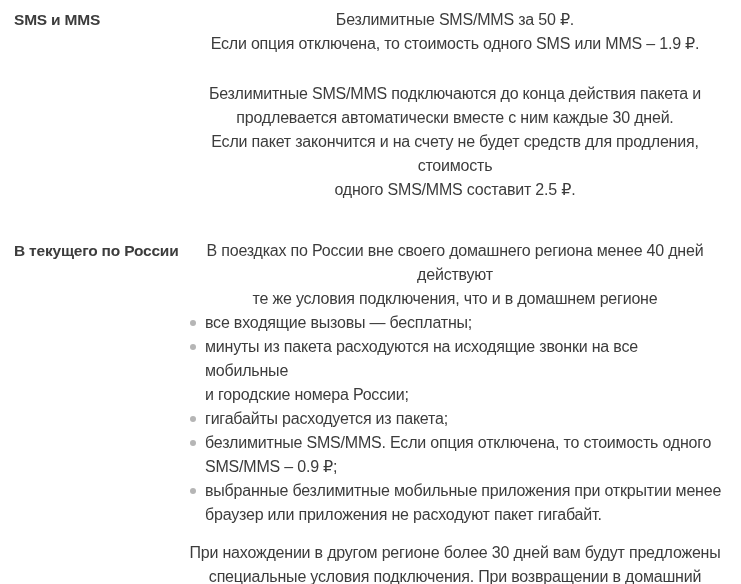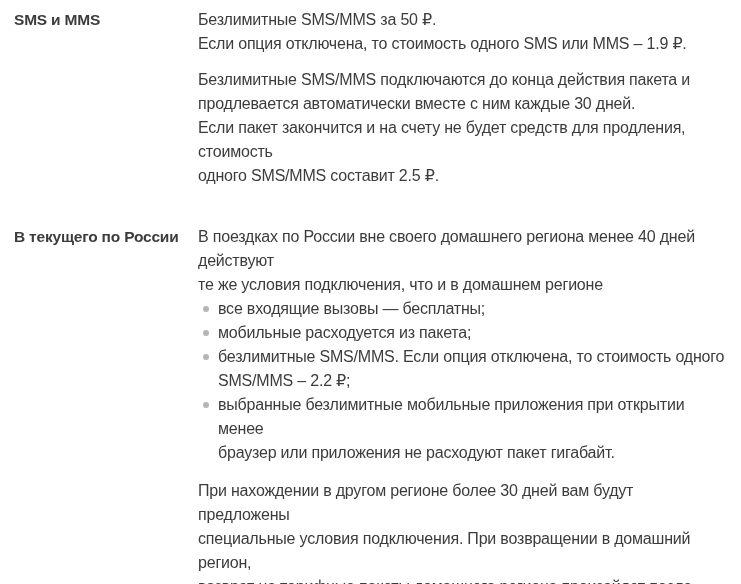--- a/index.html
+++ b/index.html
@@ -8,33 +8,33 @@
     --bullet:#b5b5b5;
   }
   html,body{margin:0;padding:0;}
   body{
     width:741px;height:584px;overflow:hidden;
     background:var(--bg);color:var(--text);
     font-family:"Liberation Sans","DejaVu Sans",sans-serif;
     -webkit-font-smoothing:antialiased;
   }
   main{padding:8px 16px 0 14px;}
-  .row{display:flex;align-items:flex-start;gap:13px;}
+  .row{display:flex;align-items:flex-start;}
   .row + .row{margin-top:37px;}
   .label{
     flex:0 0 171px;width:171px;
     font-weight:bold;font-size:15.5px;line-height:24px;
     letter-spacing:-0.2px;color:var(--text);
   }
   .content{
     flex:1;min-width:0;
     font-size:16px;line-height:24px;letter-spacing:-0.2px;
   }
-  p{margin:0;white-space:pre-line;}
-  p + p{margin-top:12px;}
+  p{margin:0;white-space:pre-line;text-align:center;}
+  p + p{margin-top:26px;}
   ul.cond-list{list-style:none;margin:0;padding:0;}
   ul.cond-list li{position:relative;padding-left:20px;}
   .bullet{
     position:absolute;left:5px;top:9px;
     width:6px;height:6px;border-radius:50%;
     background:var(--bullet);
   }
   .li-text{white-space:pre-line;}
   p.outro{margin-top:14px;}
 </style>
@@ -60,26 +60,31 @@
     <div class="content">
       <p>В поездках по России вне своего домашнего региона менее 40 дней действуют
 те же условия подключения, что и в домашнем регионе</p>
       <ul class="cond-list">
         <li>
           <span class="bullet"></span>
           <span class="li-text">все входящие вызовы — бесплатны;</span>
         </li>
         <li>
           <span class="bullet"></span>
-          <span class="li-text">мобильные расходуется из пакета;</span>
+          <span class="li-text">минуты из пакета расходуются на исходящие звонки на все мобильные
+и городские номера России;</span>
+        </li>
+        <li>
+          <span class="bullet"></span>
+          <span class="li-text">гигабайты расходуется из пакета;</span>
         </li>
         <li>
           <span class="bullet"></span>
           <span class="li-text">безлимитные SMS/MMS. Если опция отключена, то стоимость одного
-SMS/MMS – 2.2 ₽;</span>
+SMS/MMS – 0.9 ₽;</span>
         </li>
         <li>
           <span class="bullet"></span>
           <span class="li-text">выбранные безлимитные мобильные приложения при открытии менее
 браузер или приложения не расходуют пакет гигабайт.</span>
         </li>
       </ul>
       <p class="outro">При нахождении в другом регионе более 30 дней вам будут предложены
 специальные условия подключения. При возвращении в домашний регион,
 возврат на тарифные пакеты домашнего региона произойдет после

